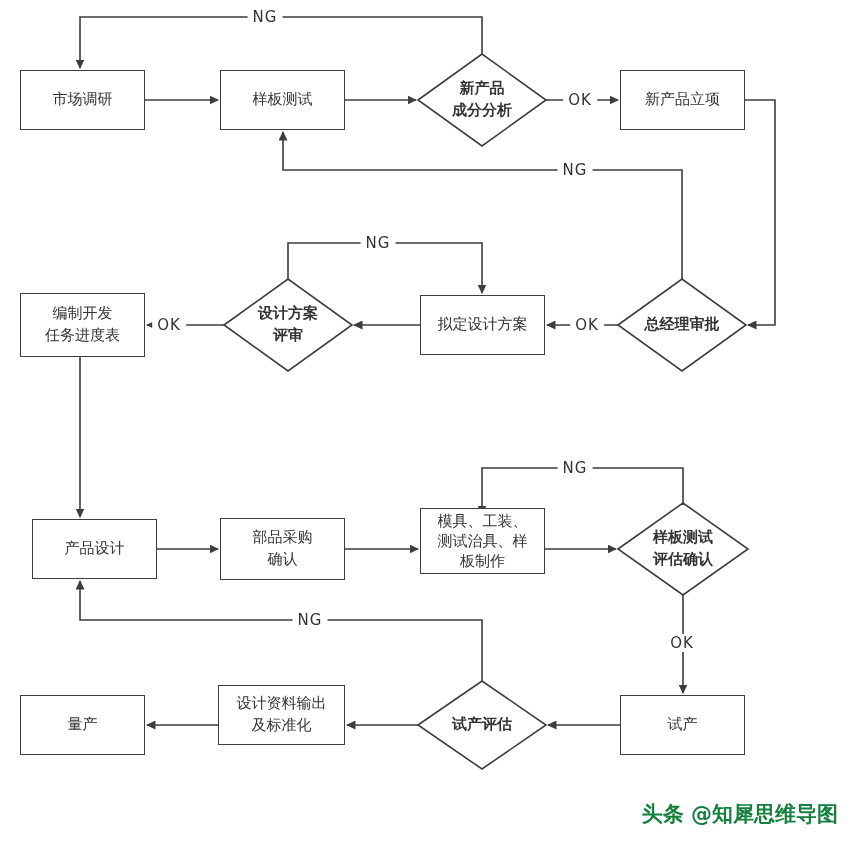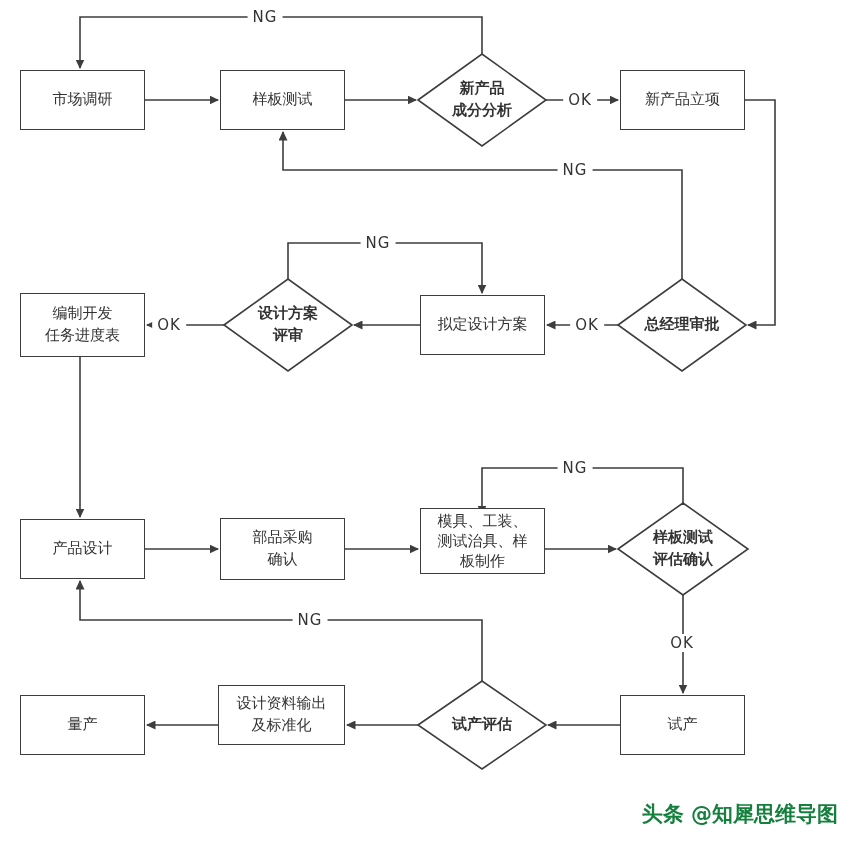--- a/index.html
+++ b/index.html
@@ -134,21 +134,21 @@
   <div class="node rect" style="left:620px;top:70px;width:125px;height:60px">
     <span class="node-label">新产品立项</span>
   </div>
   <div class="node rect" style="left:20px;top:293px;width:125px;height:64px">
     <span class="node-label">编制开发
 任务进度表</span>
   </div>
   <div class="node rect" style="left:420px;top:295px;width:125px;height:60px">
     <span class="node-label">拟定设计方案</span>
   </div>
-  <div class="node rect" style="left:20px;top:519px;width:125px;height:60px">
+  <div class="node rect" style="left:32px;top:519px;width:125px;height:60px">
     <span class="node-label">产品设计</span>
   </div>
   <div class="node rect" style="left:220px;top:518px;width:125px;height:62px">
     <span class="node-label">部品采购
 确认</span>
   </div>
   <div class="node rect" style="left:420px;top:508px;width:125px;height:66px">
     <span class="node-label" style="line-height:1.35">模具、工装、
 测试治具、样
 板制作</span>

